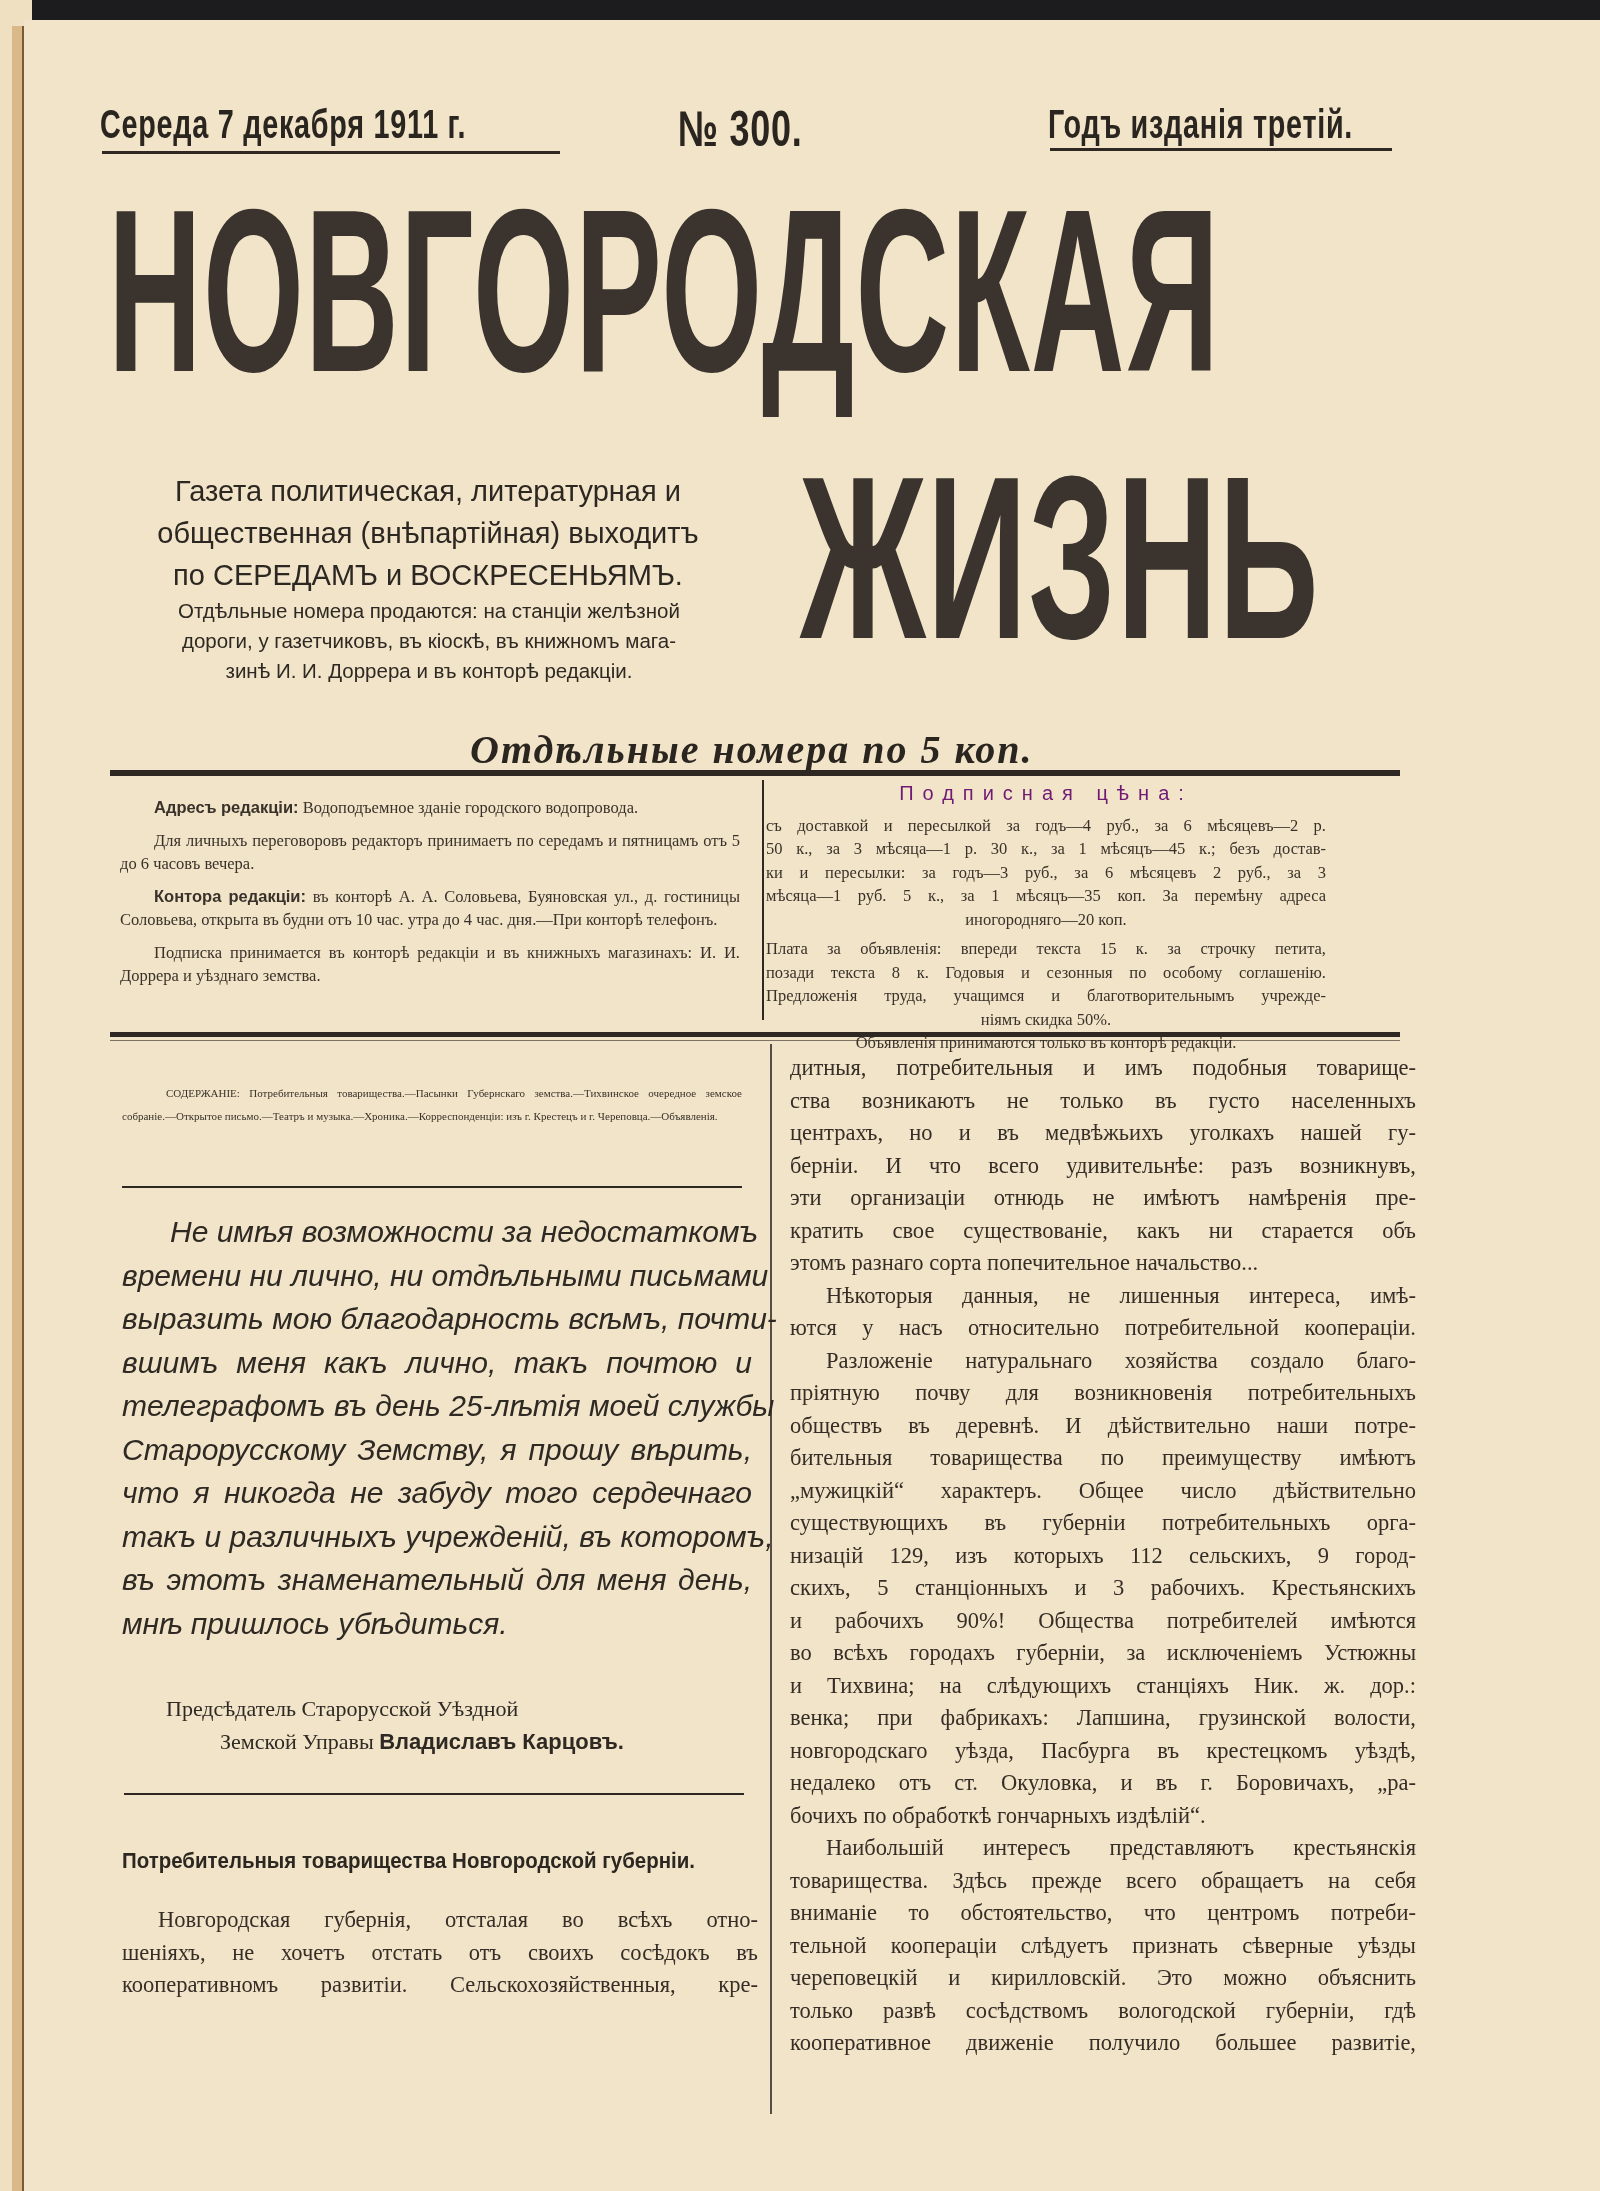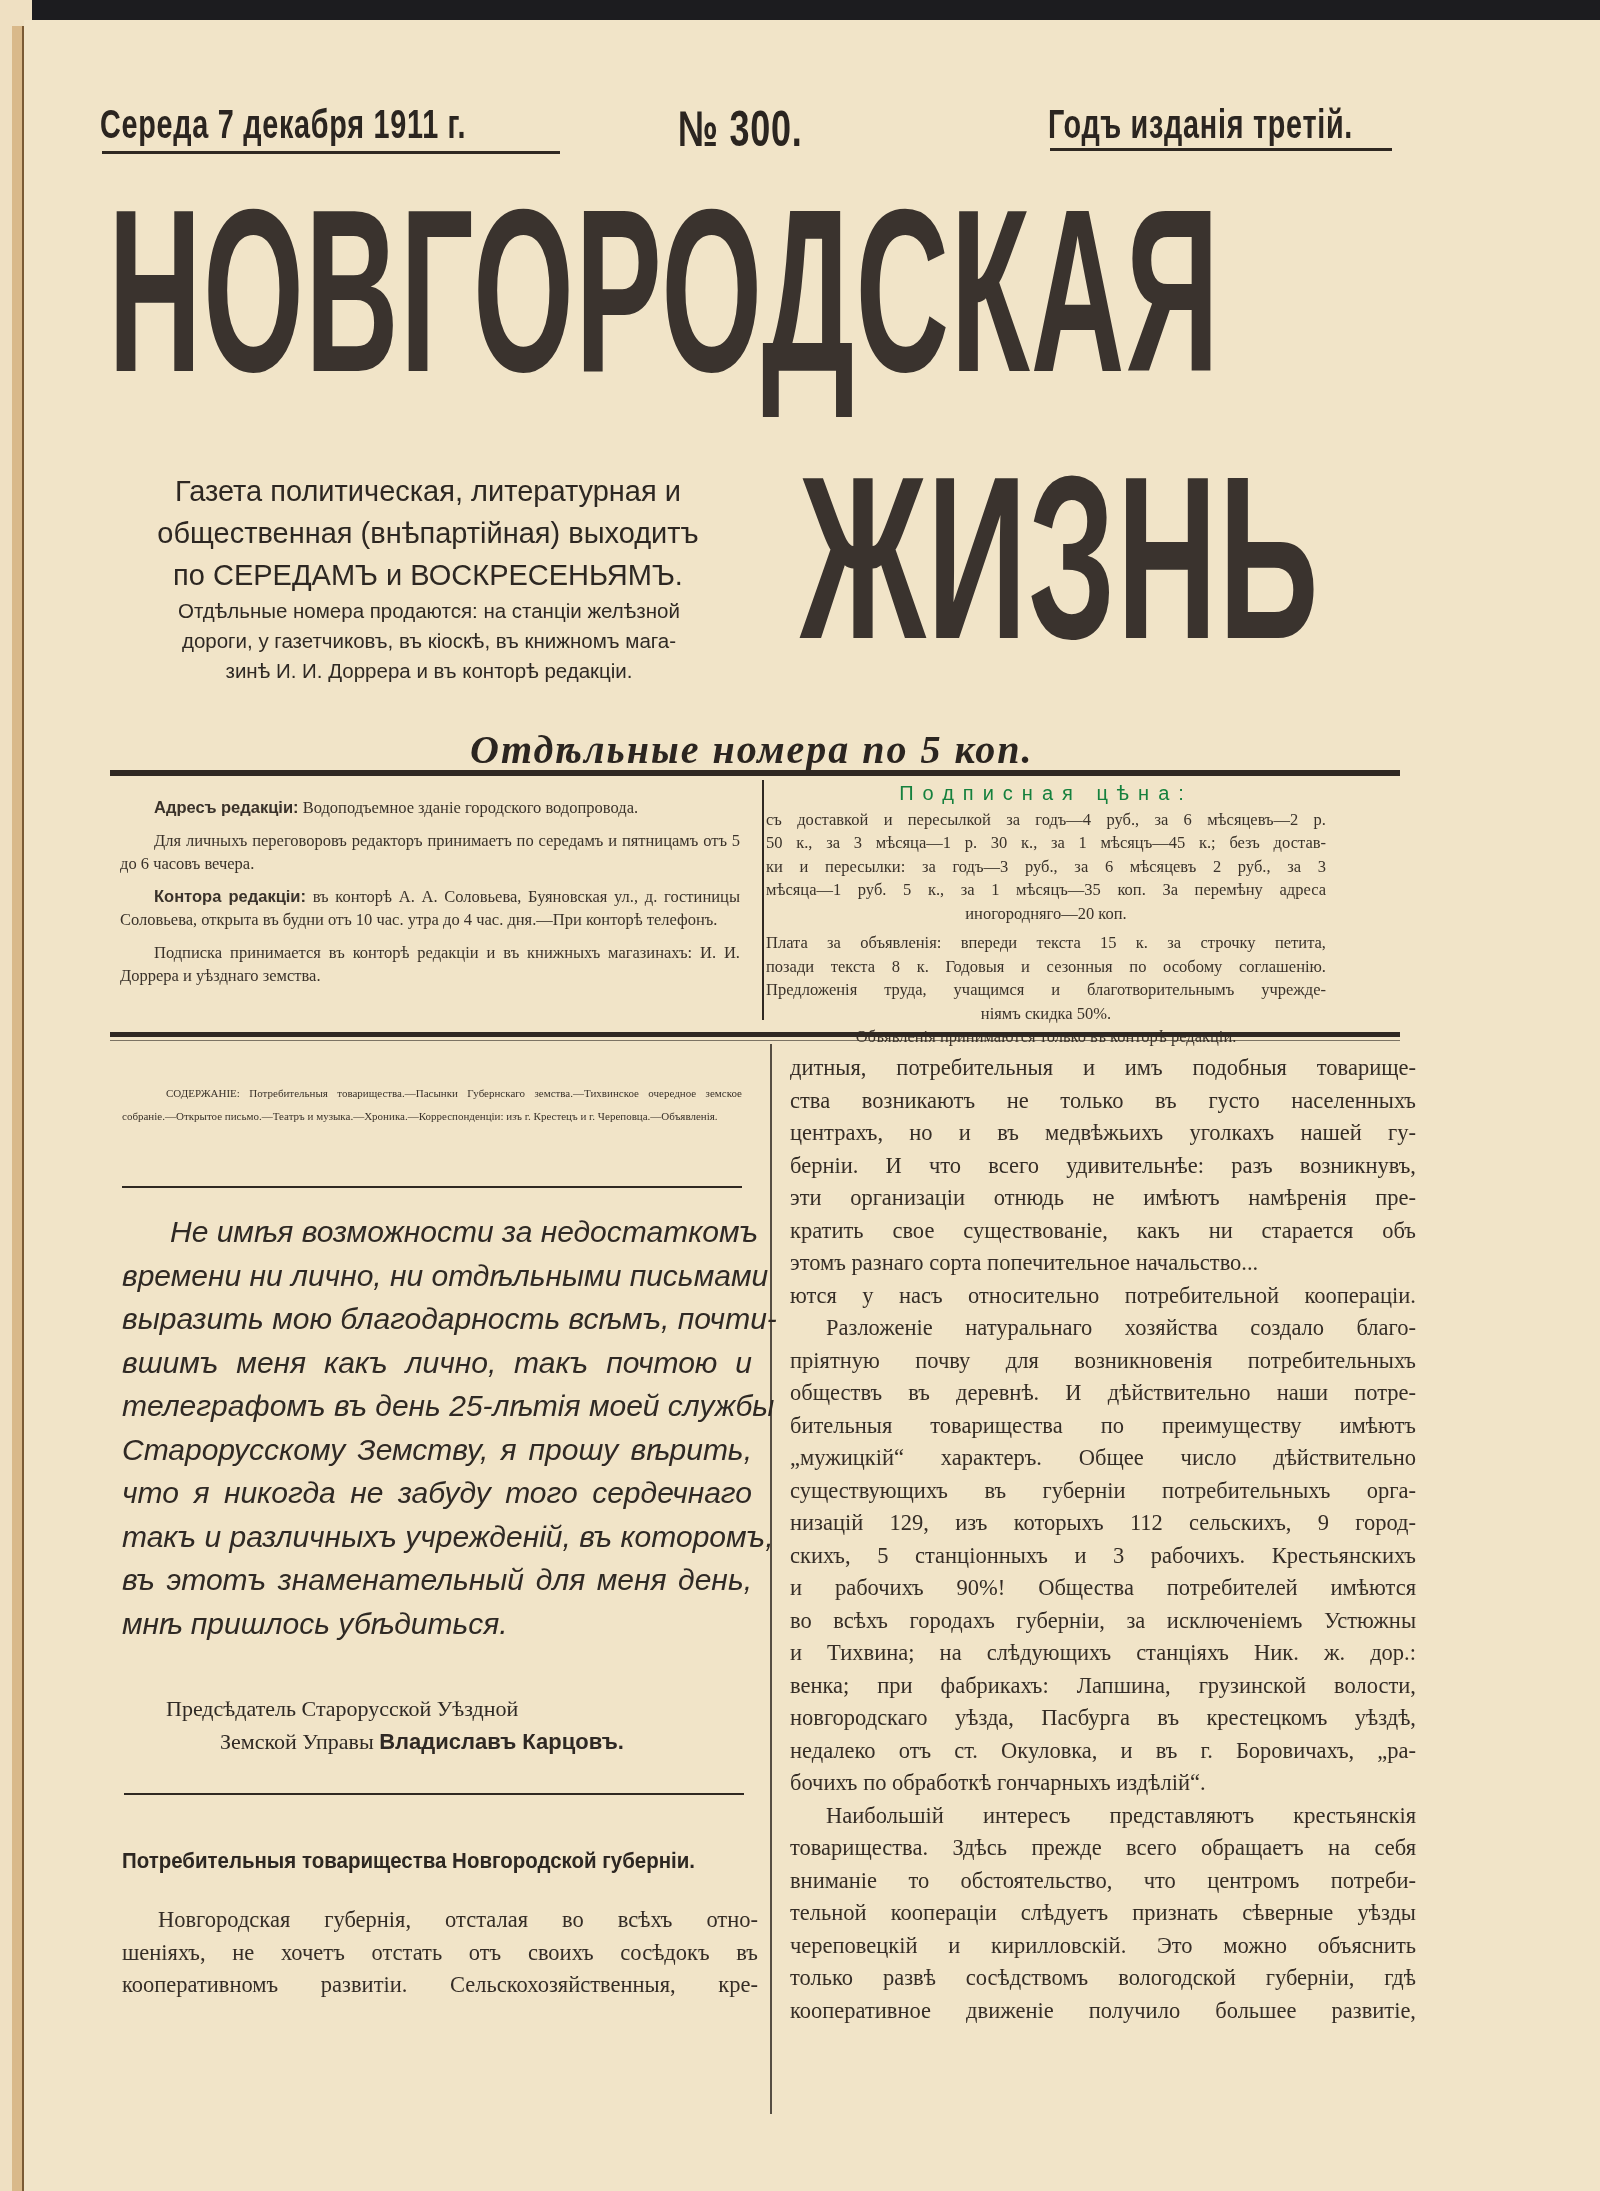--- a/index.html
+++ b/index.html
@@ -26,21 +26,21 @@
     .tagline { left: 108px; top: 470px; width: 640px; font-family: "Liberation Sans", sans-serif; font-weight: normal; font-size: 29px; line-height: 42px; text-align: center; color: #2d2722; }
     .tagline span { display: block; }
     .sales { left: 104px; top: 596px; width: 650px; font-family: "Liberation Sans", sans-serif; font-size: 20.5px; line-height: 30px; text-align: center; color: #2f2924; }
     .sales span { display: block; }
     .price-gothic { left: 470px; top: 702px; font-family: "Liberation Serif", serif; font-weight: bold; font-style: italic; font-size: 40px; letter-spacing: 2px; color: #2b2520; white-space: nowrap; margin-top: 24px; }
 
     .small { font-size: 16.5px; line-height: 23.5px; color: #3a322a; }
     .small p { margin: 0 0 9px 0; text-indent: 34px; text-align: justify; }
     .small b { font-family: "Liberation Sans", sans-serif; font-weight: bold; }
     .sub-block { left: 766px; top: 782px; width: 560px; text-align: center; }
-    .sub-title { font-family: "Liberation Sans", sans-serif; font-size: 20px; letter-spacing: 9px; margin-bottom: 2px; color: #15803d; }
+    .sub-title { font-family: "Liberation Sans", sans-serif; font-size: 20px; letter-spacing: 9px; margin-bottom: 8px; color: #701a75; }
     .sub-block .line { display: block; text-align: justify; text-align-last: justify; }
     .sub-block .center { text-align: center; text-align-last: center; }
 
     .contents { left: 122px; top: 1082px; width: 620px; font-size: 11px; line-height: 23px; color: #3a322a; text-align: justify; }
     .contents .ind { text-indent: 44px; }
 
     .letter { left: 122px; top: 1210px; width: 630px; font-family: "Liberation Sans", sans-serif; font-style: italic; font-size: 30px; line-height: 43.5px; color: #2f2924; }
     .letter .line { display: block; text-align: justify; text-align-last: justify; white-space: nowrap; }
     .letter .last { text-align-last: left; }
     .signature { left: 122px; top: 1692px; width: 620px; font-size: 22px; line-height: 33px; color: #2f2924; }
@@ -145,20 +145,21 @@
 </div>
 
 <div class="abs body-col" style="left:790px; top:1052px; width:626px;">
   <span class="line">дитныя, потребительныя и имъ подобныя товарище-</span>
   <span class="line">ства возникаютъ не только въ густо населенныхъ</span>
   <span class="line">центрахъ, но и въ медвѣжьихъ уголкахъ нашей гу-</span>
   <span class="line">берніи. И что всего удивительнѣе: разъ возникнувъ,</span>
   <span class="line">эти организаціи отнюдь не имѣютъ намѣренія пре-</span>
   <span class="line">кратить свое существованіе, какъ ни старается объ</span>
   <span class="line last">этомъ разнаго сорта попечительное начальство...</span>
+  <span class="line ind">Нѣкоторыя данныя, не лишенныя интереса, имѣ-</span>
   <span class="line">ются у насъ относительно потребительной коопераціи.</span>
   <span class="line ind">Разложеніе натуральнаго хозяйства создало благо-</span>
   <span class="line">пріятную почву для возникновенія потребительныхъ</span>
   <span class="line">обществъ въ деревнѣ. И дѣйствительно наши потре-</span>
   <span class="line">бительныя товарищества по преимуществу имѣютъ</span>
   <span class="line">„мужицкій“ характеръ. Общее число дѣйствительно</span>
   <span class="line">существующихъ въ губерніи потребительныхъ орга-</span>
   <span class="line">низацій 129, изъ которыхъ 112 сельскихъ, 9 город-</span>
   <span class="line">скихъ, 5 станціонныхъ и 3 рабочихъ. Крестьянскихъ</span>
   <span class="line">и рабочихъ 90%! Общества потребителей имѣются</span>

